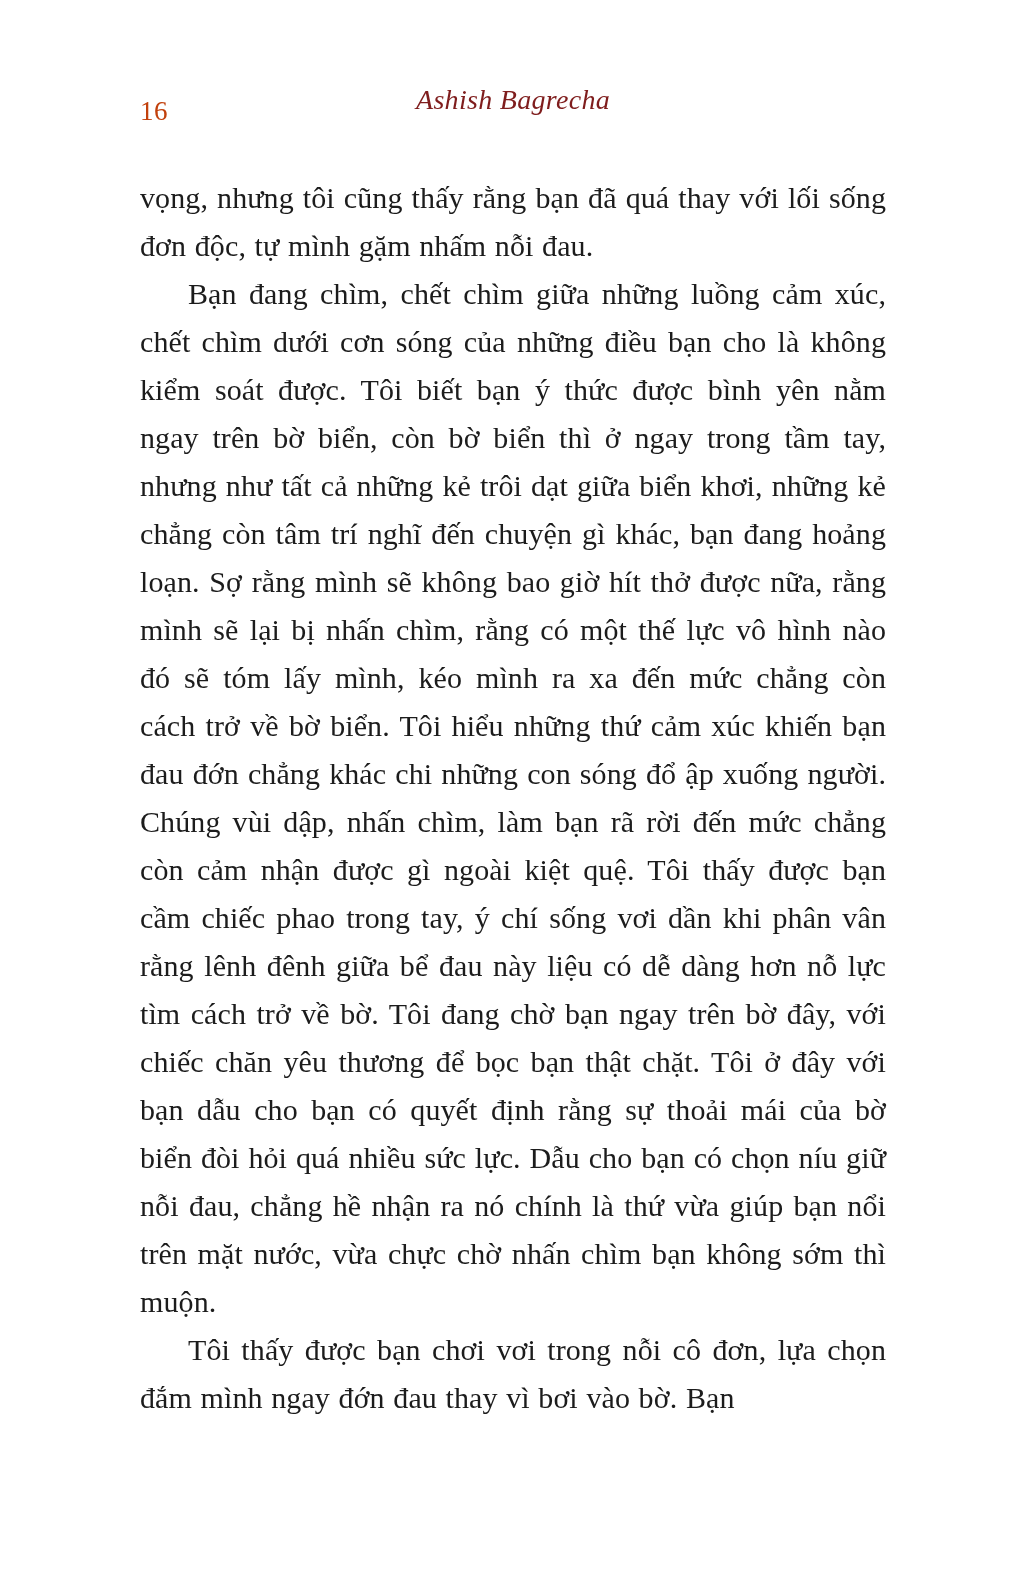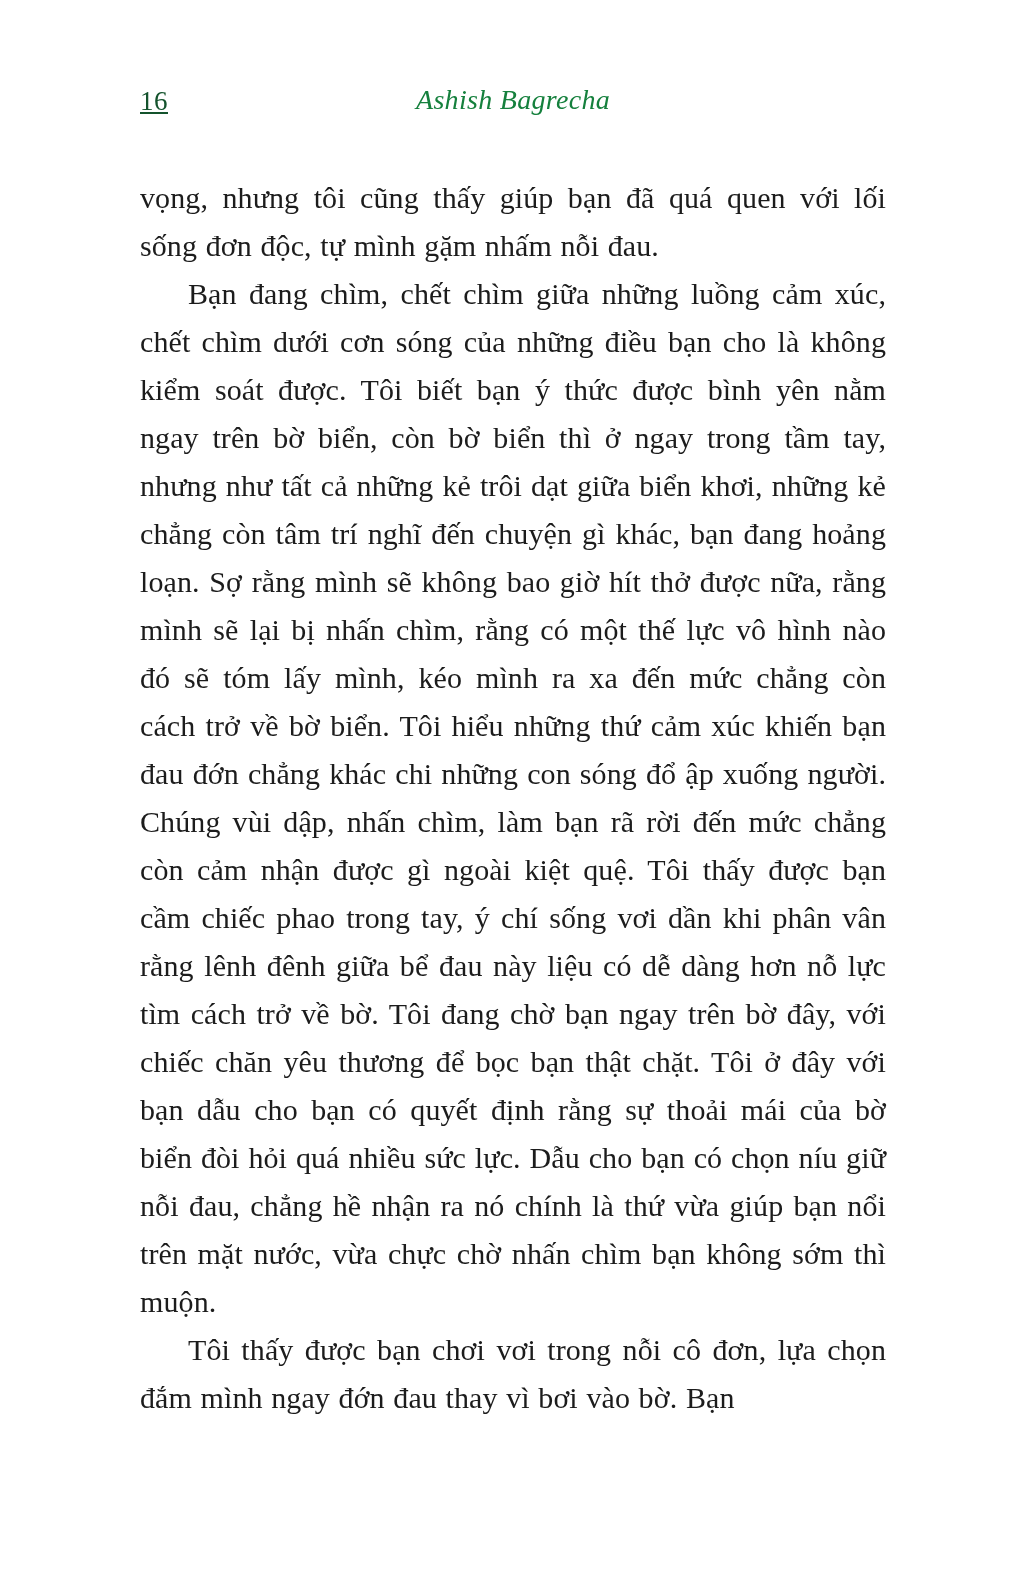--- a/index.html
+++ b/index.html
@@ -24,34 +24,33 @@
     overflow: hidden;
   }
   .running-head {
     position: relative;
     height: 34px;
     margin-bottom: 56px;
   }
   .page-number {
     position: absolute;
     left: 0;
-    top: 2px;
+    top: 12px;
     font-size: 27px;
     font-style: normal;
     letter-spacing: 0.5px;
-    color: #14532d;
-    text-decoration: underline;
+    color: #c2410c;
   }
   .author {
     display: block;
     text-align: center;
     font-style: italic;
     font-size: 28px;
     letter-spacing: 0.3px;
-    color: #15803d;
+    color: #7f1d1d;
   }
   .body-text {
     font-size: 30px;
     line-height: 48px;
     text-align: justify;
     text-justify: inter-word;
     letter-spacing: 0.1px;
     word-spacing: 1px;
   }
   .body-text p {
@@ -68,17 +67,17 @@
 </head>
 <body>
 
 <div class="page">
   <header class="running-head">
     <span class="page-number">16</span>
     <span class="author">Ashish Bagrecha</span>
   </header>
 
   <main class="body-text">
-    <p class="no-indent">vọng, nhưng tôi cũng thấy giúp bạn đã quá quen với lối sống đơn độc, tự mình gặm nhấm nỗi đau.</p>
+    <p class="no-indent">vọng, nhưng tôi cũng thấy rằng bạn đã quá thay với lối sống đơn độc, tự mình gặm nhấm nỗi đau.</p>
     <p class="indent">Bạn đang chìm, chết chìm giữa những luồng cảm xúc, chết chìm dưới cơn sóng của những điều bạn cho là không kiểm soát được. Tôi biết bạn ý thức được bình yên nằm ngay trên bờ biển, còn bờ biển thì ở ngay trong tầm tay, nhưng như tất cả những kẻ trôi dạt giữa biển khơi, những kẻ chẳng còn tâm trí nghĩ đến chuyện gì khác, bạn đang hoảng loạn. Sợ rằng mình sẽ không bao giờ hít thở được nữa, rằng mình sẽ lại bị nhấn chìm, rằng có một thế lực vô hình nào đó sẽ tóm lấy mình, kéo mình ra xa đến mức chẳng còn cách trở về bờ biển. Tôi hiểu những thứ cảm xúc khiến bạn đau đớn chẳng khác chi những con sóng đổ ập xuống người. Chúng vùi dập, nhấn chìm, làm bạn rã rời đến mức chẳng còn cảm nhận được gì ngoài kiệt quệ. Tôi thấy được bạn cầm chiếc phao trong tay, ý chí sống vơi dần khi phân vân rằng lênh đênh giữa bể đau này liệu có dễ dàng hơn nỗ lực tìm cách trở về bờ. Tôi đang chờ bạn ngay trên bờ đây, với chiếc chăn yêu thương để bọc bạn thật chặt. Tôi ở đây với bạn dẫu cho bạn có quyết định rằng sự thoải mái của bờ biển đòi hỏi quá nhiều sức lực. Dẫu cho bạn có chọn níu giữ nỗi đau, chẳng hề nhận ra nó chính là thứ vừa giúp bạn nổi trên mặt nước, vừa chực chờ nhấn chìm bạn không sớm thì muộn.</p>
     <p class="indent">Tôi thấy được bạn chơi vơi trong nỗi cô đơn, lựa chọn đắm mình ngay đớn đau thay vì bơi vào bờ. Bạn</p>
   </main>
 </div>
 
 </body></html>

